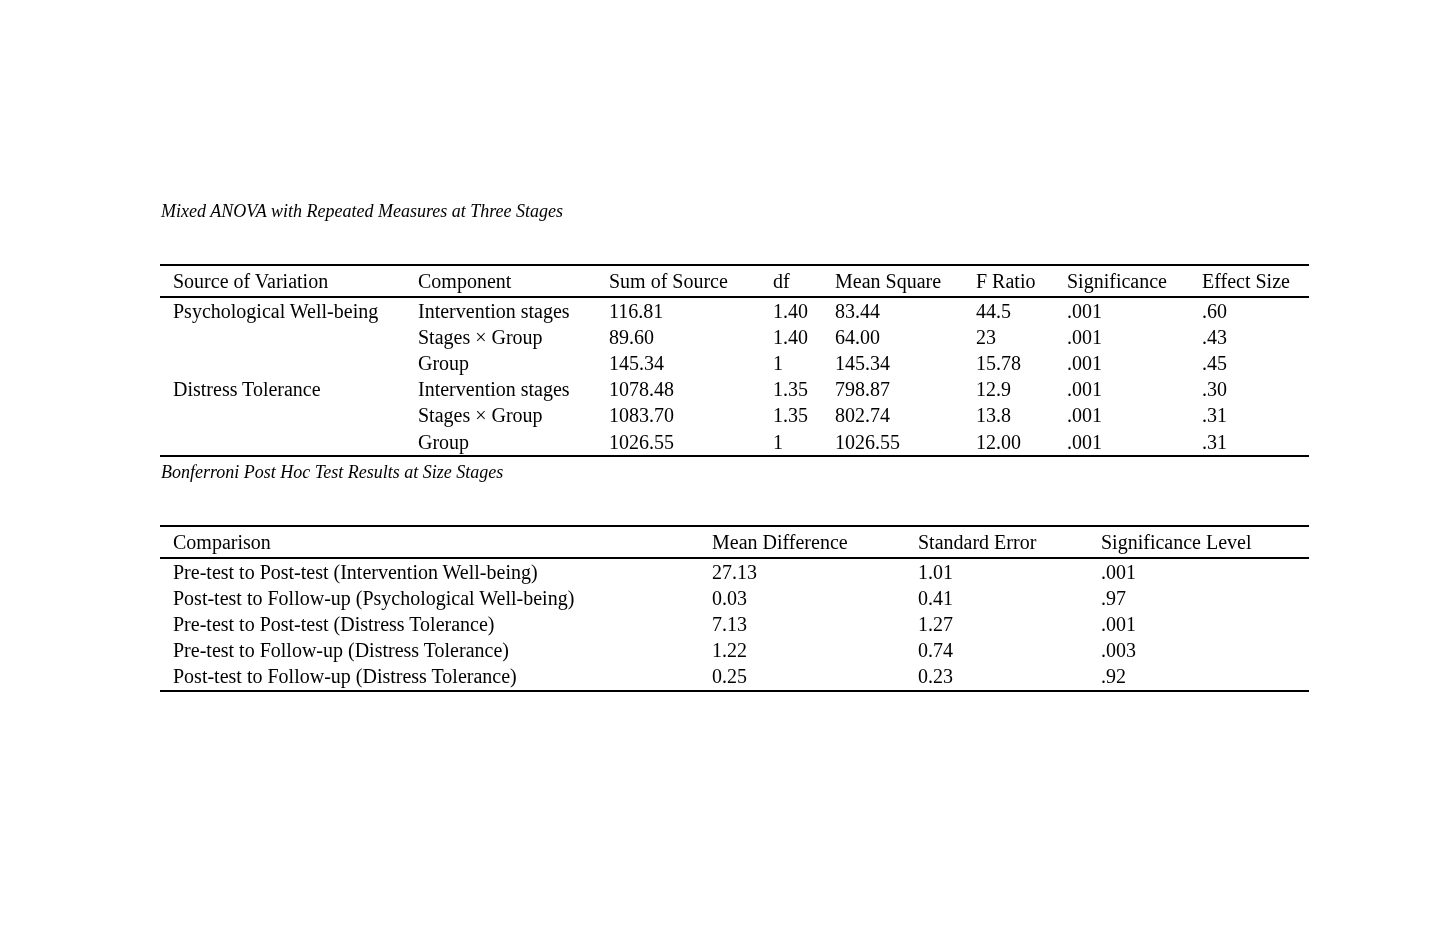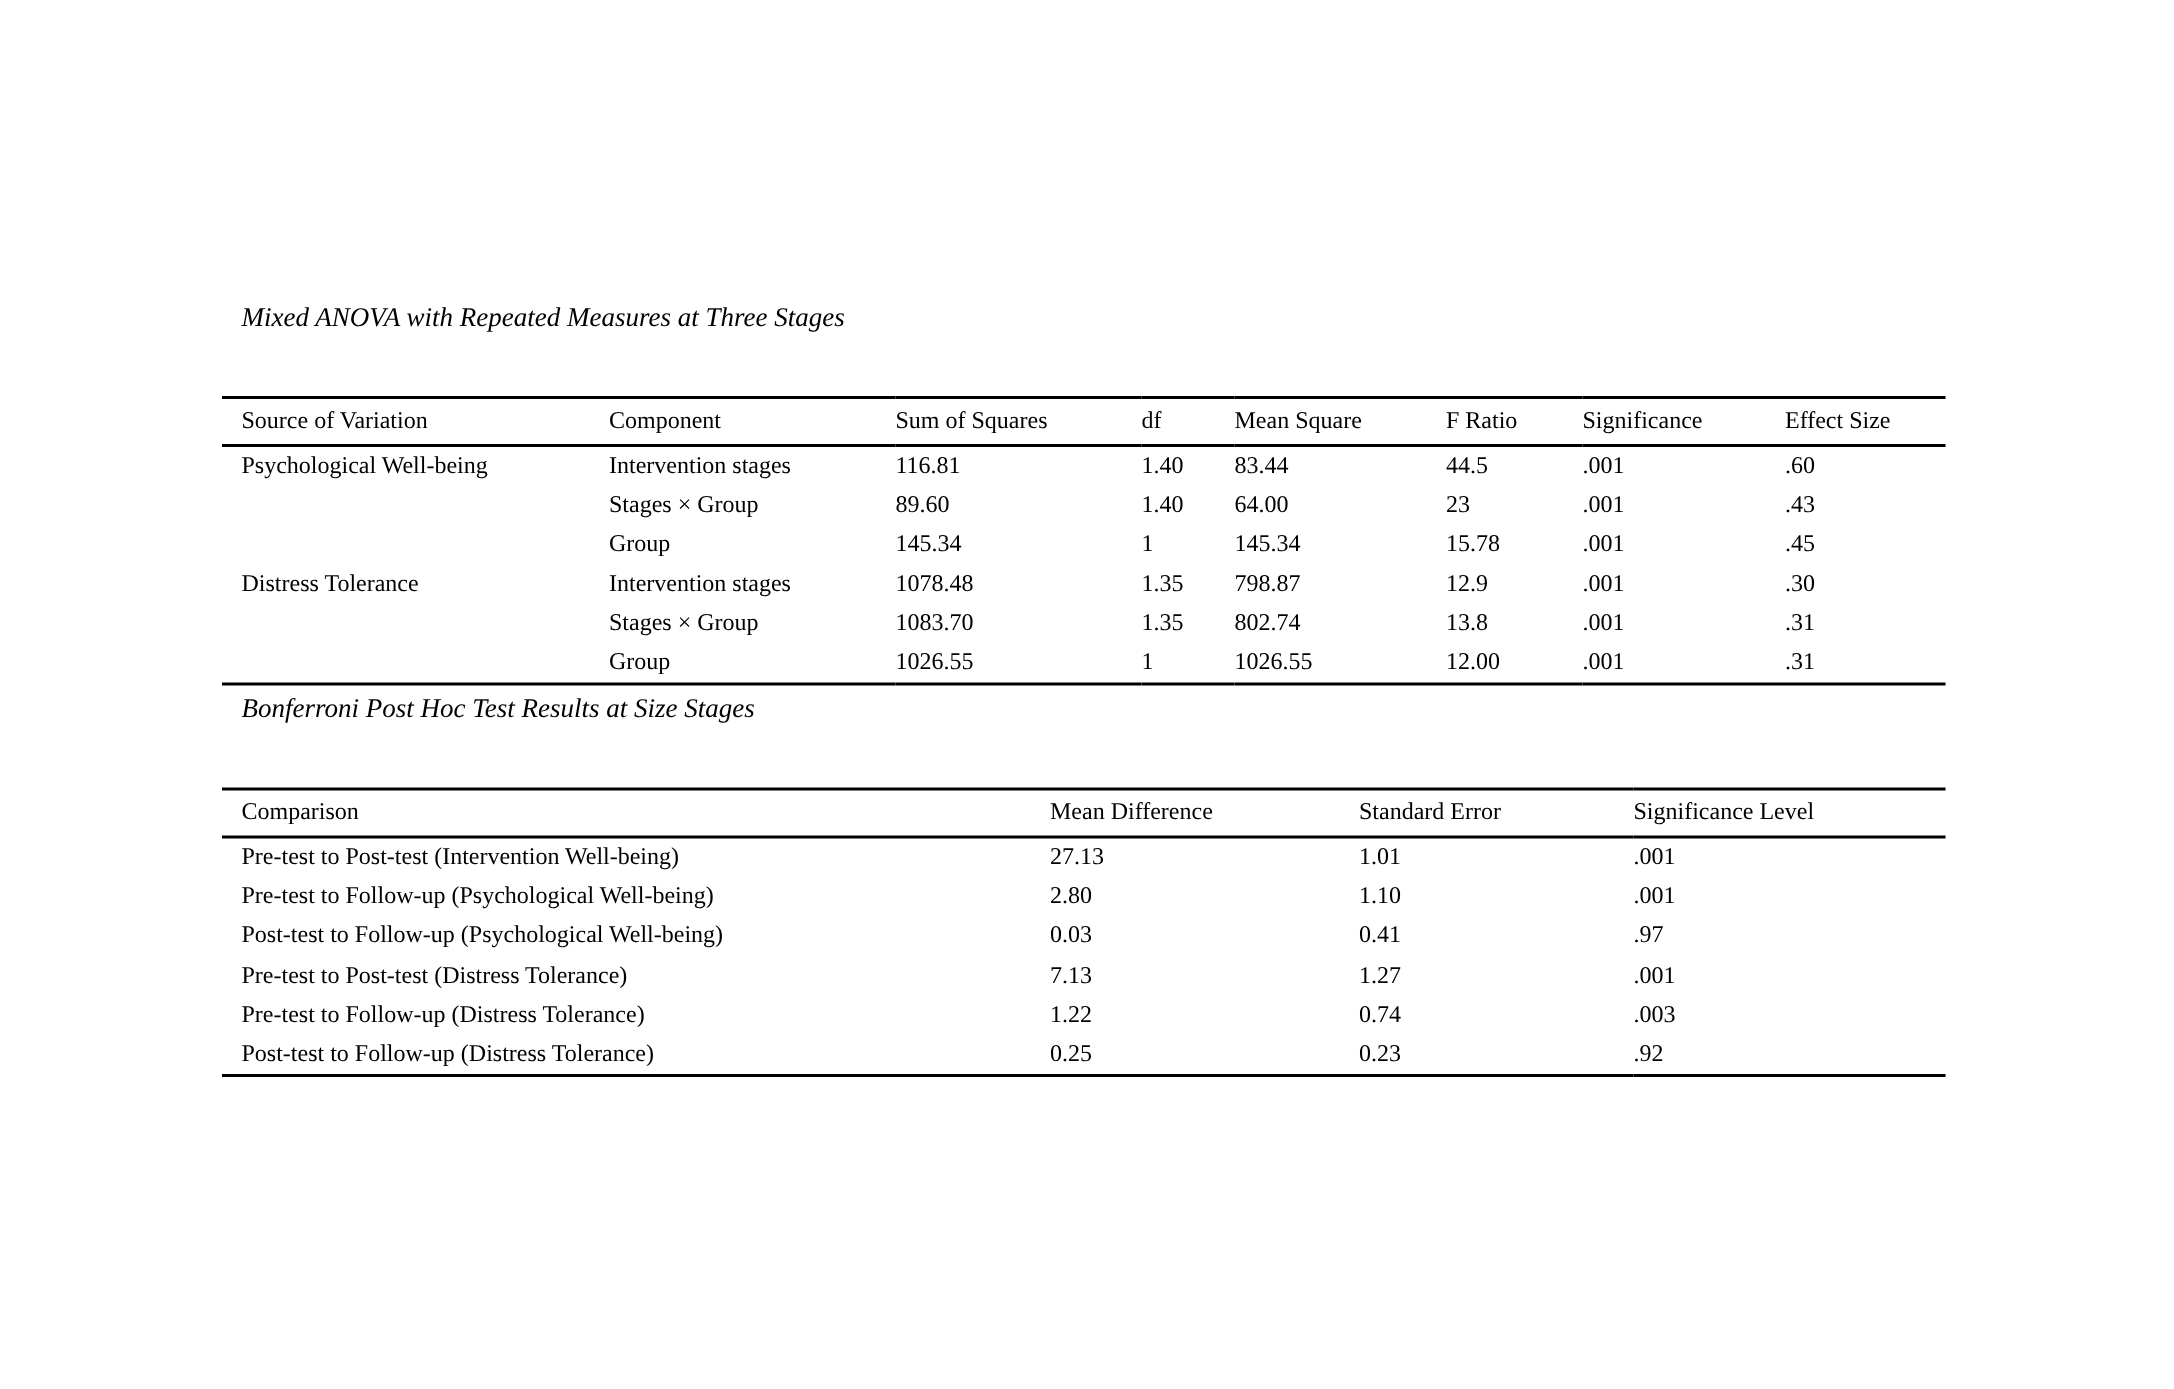--- a/index.html
+++ b/index.html
@@ -20,25 +20,25 @@
     font-weight: normal;
     font-size: 18px;
     line-height: 22px;
     white-space: nowrap;
   }
   #anova-title   { top: 200px; }
   #posthoc-title { top: 461px; }
 
   table.apa-table {
     position: absolute;
-    left: 148px;
+    left: 160px;
     width: 1149px;
     border-collapse: collapse;
     table-layout: fixed;
-    font-size: 16px;
+    font-size: 20px;
   }
   #anova-table   { top: 264px; }
   #posthoc-table { top: 525px; }
 
   .apa-table th, .apa-table td {
     padding: 0;
     font-weight: normal;
     text-align: left;
     vertical-align: middle;
     white-space: nowrap;
@@ -68,21 +68,21 @@
         <col style="width:62px">
       <col style="width:141px">
         <col style="width:91px">
         <col style="width:135px">
         <col style="width:107px">
     </colgroup>
     <thead>
       <tr>
         <th>Source of Variation</th>
         <th>Component</th>
-        <th>Sum of Squares</th>
+        <th>Sum of Source</th>
         <th>df</th>
         <th>Mean Square</th>
         <th>F Ratio</th>
         <th>Significance</th>
         <th>Effect Size</th>
       </tr>
     </thead>
     <tbody>
       <tr>
         <td>Psychological Well-being</td>
@@ -165,26 +165,20 @@
       </tr>
     </thead>
     <tbody>
       <tr>
         <td>Pre-test to Post-test (Intervention Well-being)</td>
         <td>27.13</td>
         <td>1.01</td>
         <td>.001</td>
       </tr>
       <tr>
-        <td>Pre-test to Follow-up (Psychological Well-being)</td>
-        <td>2.80</td>
-        <td>1.10</td>
-        <td>.001</td>
-      </tr>
-      <tr>
         <td>Post-test to Follow-up (Psychological Well-being)</td>
         <td>0.03</td>
         <td>0.41</td>
         <td>.97</td>
       </tr>
       <tr>
         <td>Pre-test to Post-test (Distress Tolerance)</td>
         <td>7.13</td>
         <td>1.27</td>
         <td>.001</td>

